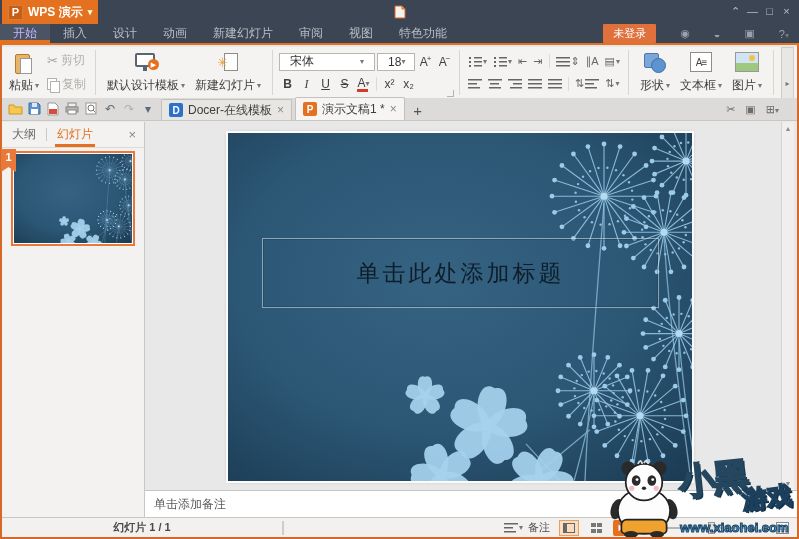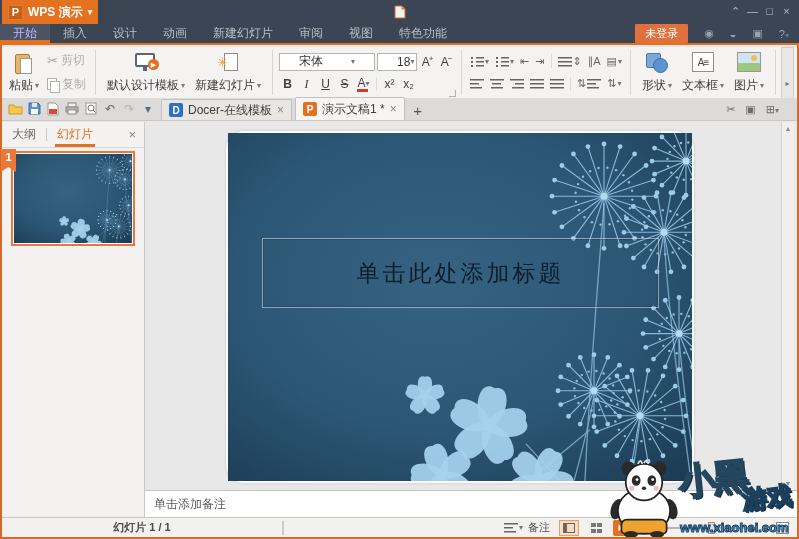--- a/index.html
+++ b/index.html
@@ -13,21 +13,21 @@
 .applogo{width:15px;height:15px;background:#c95d12;border:1px solid #fff3;color:#fff;font-weight:bold;font-size:11px;display:flex;align-items:center;justify-content:center;}
 .appbtn .dd{font-size:9px;color:#ffd;}
 .tb-title{position:absolute;left:0;right:0;top:0;height:24px;display:flex;align-items:center;justify-content:center;gap:5px;color:#c9ced6;font-size:12px;pointer-events:none;}
 .tb-controls{position:absolute;right:4px;top:2px;display:flex;}
 .tb-controls span{width:17px;height:18px;color:#b9c0c9;font-size:11px;display:flex;align-items:center;justify-content:center;cursor:default;}
 
 
 .menurow{position:absolute;left:0;top:24px;width:799px;height:21px;background:#3b4553;display:flex;align-items:stretch;border-bottom:2px solid #e4711f;}
 .mtab{padding:0 13px;color:#b9bfc7;font-size:12px;display:flex;align-items:center;position:relative;}
 .mtab.active{color:#c4b5fd;background:#4a5463;box-shadow:inset 0 -3px #e4711f;}
-.menu-right{margin-left:auto;display:flex;align-items:center;gap:16px;padding-right:10px;}
+.menu-right{margin-left:auto;display:flex;align-items:center;gap:24px;padding-right:10px;}
 .loginbtn{background:#e0713d;color:#fff;font-size:11px;padding:2px 10px;border-radius:1px;}
 .mr-ic{color:#9aa2ad;font-size:11px;}
 
 
 .ribbon{position:absolute;left:2px;top:47px;width:795px;height:51px;background:#f4f3f1;display:flex;align-items:stretch;overflow:hidden;}
 .rsep{width:1px;background:#d8d6d2;margin:3px 4px;}
 .rgroup{display:flex;align-items:stretch;padding:2px 2px;position:relative;}
 .bigbtn{display:flex;flex-direction:column;align-items:center;justify-content:space-between;padding:3px 5px 2px;font-size:12px;color:#3f3f3f;}
 .bigbtn .lbl{display:flex;align-items:center;gap:2px;white-space:nowrap;}
 .dd{font-size:8px;color:#777;}
@@ -49,21 +49,21 @@
 .ic-proj{width:26px;height:22px;position:relative;}
 .ic-proj .scr{position:absolute;left:2px;top:1px;width:20px;height:14px;background:#fff;border:2px solid #5a6570;border-radius:2px;}
 .ic-proj .base{position:absolute;left:10px;top:15px;width:4px;height:4px;background:#5a6570;}
 .ic-proj .play{position:absolute;right:0px;top:7px;width:11px;height:11px;border-radius:50%;background:#e4711f;color:#fff;font-size:7px;display:flex;align-items:center;justify-content:center;}
 .ic-newslide{width:22px;height:22px;position:relative;}
 .ic-newslide .pg{position:absolute;right:1px;top:1px;width:14px;height:18px;background:#fdfdfb;border:1px solid #8f8d89;}
 .ic-newslide .st{position:absolute;left:0;top:3px;color:#e8a13c;font-size:13px;}
 
 .fontgrp{display:flex;flex-direction:column;justify-content:space-around;padding:3px 2px;}
 .frow{display:flex;align-items:center;gap:2px;}
-.selbox{height:18px;background:#fff;border:1px solid #b8b6b2;display:flex;align-items:center;justify-content:space-between;font-size:12px;color:#333;padding:0 19px;}
+.selbox{height:18px;background:#fff;border:1px solid #b8b6b2;display:flex;align-items:center;justify-content:space-between;font-size:12px;color:#333;padding:0 10px;}
 .fbtn{min-width:17px;height:17px;display:flex;align-items:center;justify-content:center;font-size:12px;color:#3f3f3f;padding:0 2px;}
 .bigA{font-size:12px;}.tinyop{font-size:8px;margin-left:-1px;margin-top:-6px;}
 .ubar{text-decoration:underline;}
 .sbar{text-decoration:line-through;}
 .fcA{position:relative;padding-bottom:2px;}
 .fcA:after{content:"";position:absolute;left:2px;bottom:1px;width:11px;height:3px;background:#d43b2a;}
 .vline{width:1px;height:14px;background:#dcdad6;margin:0 2px;}
 .launcher{position:absolute;right:1px;bottom:1px;width:7px;height:7px;border-left:1px solid #a5a3a0;border-top:1px solid #a5a3a0;transform:rotate(180deg);opacity:.8;}
 
 .ibars,.ibul,.ial{width:14px;height:11px;background-repeat:no-repeat;}
@@ -103,21 +103,21 @@
 .lp-tab{color:#6b6b6b;padding:4px 2px;}
 .lp-tab.active{color:#e4711f;box-shadow:inset 0 -3px #e4711f;}
 .lp-sep{width:1px;height:13px;background:#cccac7;}
 .lp-close{margin-left:auto;color:#888;font-size:13px;}
 .thumbwrap{position:absolute;left:9px;top:29px;width:124px;height:95px;border:2px solid #e8793a;background:#fff;padding:1px;}
 .thumbwrap svg{width:100%;height:100%;display:block;}
 .numtag{position:absolute;left:-1px;top:27px;width:15px;height:23px;background:#e8793a;color:#fff;font-size:11px;font-weight:bold;text-align:center;line-height:17px;clip-path:polygon(0 0,100% 0,100% 100%,50% 78%,0 100%);z-index:3;}
 
 
 .canvas{position:absolute;left:145px;top:122px;width:633px;height:368px;background:#e8e8e8;overflow:hidden;}
-.slide{position:absolute;left:83px;top:11px;width:464px;height:348px;background:#2b5674;outline:2px solid #fbfbfb;box-shadow:0 0 4px rgba(0,0,0,.4);border-radius:17px;}
+.slide{position:absolute;left:83px;top:11px;width:464px;height:348px;background:#2b5674;outline:2px solid #fbfbfb;box-shadow:0 0 4px rgba(0,0,0,.4);}
 .slide svg.art{position:absolute;left:0;top:0;width:100%;height:100%;}
 .ph-box{position:absolute;border:1px solid rgba(216,230,238,.55);box-shadow:inset 0 0 0 1px rgba(20,40,55,.25);display:flex;justify-content:center;color:#0d1e2b;font-family:"DejaVu Serif","Liberation Serif",serif;}
 .ph-title{left:34px;top:105px;width:397px;height:70px;align-items:center;font-size:23px;letter-spacing:3px;}
 .ph-sub{left:69px;top:192px;width:327px;height:95px;align-items:flex-start;padding-top:11px;font-size:15px;letter-spacing:2px;}
 .vscroll{position:absolute;right:5px;top:122px;width:13px;height:368px;background:#f0efed;border-left:1px solid #d6d4d1;display:flex;flex-direction:column;justify-content:space-between;align-items:center;color:#8a8a8a;font-size:7px;padding:3px 0;}
 
 
 .notesbar{position:absolute;left:145px;top:490px;width:652px;height:27px;background:#fff;border-top:1px solid #c6c4c1;display:flex;align-items:center;padding-left:9px;font-size:12px;color:#5a5a5a;}
 
 

